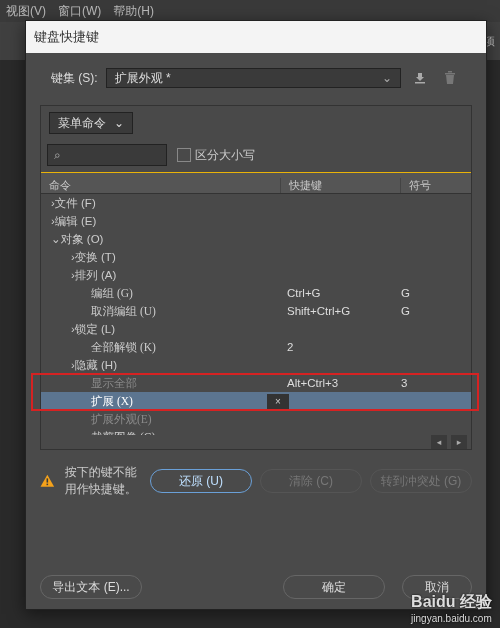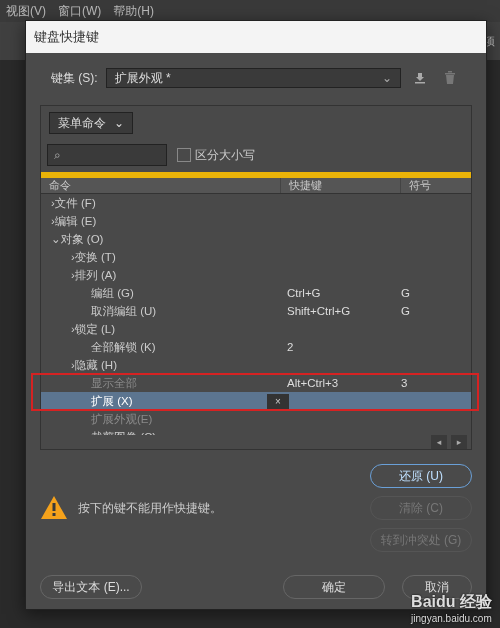--- a/index.html
+++ b/index.html
@@ -76,31 +76,31 @@
   .searchbox {
     width: 120px; height: 22px;
     background: #3a3a3a; border: 1px solid #222;
     display: flex; align-items: center; padding: 0 6px; color:#aaa;
   }
   .checkbox {
     width: 14px; height: 14px; border: 1px solid #888;
     display:inline-block; margin-right:4px;
   }
   .thead {
-    height: 22px; background: #555; border-top:6px solid #eab308; border-bottom:1px solid #333;
+    height: 22px; background: #555; border-top:1px solid #eab308; border-bottom:1px solid #333;
     display:flex; align-items:flex-end;
     font-size: 11px;
   }
   .col-cmd { width: 240px; padding-left:8px; border-right:1px solid #444;}
   .col-sc  { width: 120px; padding-left:8px; border-right:1px solid #444;}
   .col-sym { flex:1; padding-left:8px; }
   .tree { flex: 1; overflow: hidden; font-size: 11.5px; }
   .indent1 { padding-left: 10px;}
   .indent2 { padding-left: 30px;}
-  .indent3 { padding-left: 50px;}
+  .indent3 { padding-left: 50px; font-family: Liberation Serif, serif;}
   .tree-row { display:flex; align-items:center; height:18px; }
   .tree-row .c1 { width: 246px; display:flex; align-items:center;}
   .tree-row .c2 { width: 114px; color:#ddd;}
   .tree-row .c3 { width: 40px; color:#ddd;}
   .hl {
     background:#5c7590;
     color:#fff;
     position: relative;
   }
   .dim { color:#8a8a8a; }
@@ -116,21 +116,21 @@
     left: 31px; top: 373px;
     width: 448px; height: 38px;
     pointer-events:none;
   }
   .scroll-row { display:flex; justify-content:flex-end; padding: 0 4px; gap:4px; }
   .scroll-btn { width:16px; height:14px; background:#3a3a3a; color:#aaa; font-size:9px; display:flex; align-items:center; justify-content:center;}
   .warnrow { display:flex; align-items:center; gap:10px; margin: 14px 14px 2px;}
   .warn {
     width: 28px; height: 28px;
   }
-  .btncol { margin-left:auto; display:flex; flex-direction:column; gap:8px; align-items:flex-end;}
+  .btncol { margin-left:auto; display:flex; flex-direction:row; gap:8px; align-items:flex-end;}
   .btn {
     min-width: 102px; height: 24px; border:1px solid #666; border-radius:12px;
     display:flex; align-items:center; justify-content:center;
     color:#ddd; background:transparent;
   }
   .btn.primary { border-color:#6aa0d8; color:#bfe0ff;}
   .btn.disabled { color:#777; border-color:#555;}
   .footer {
     position:absolute; left:0; right:0; bottom:10px;
     display:flex; align-items:center; justify-content:space-between;

